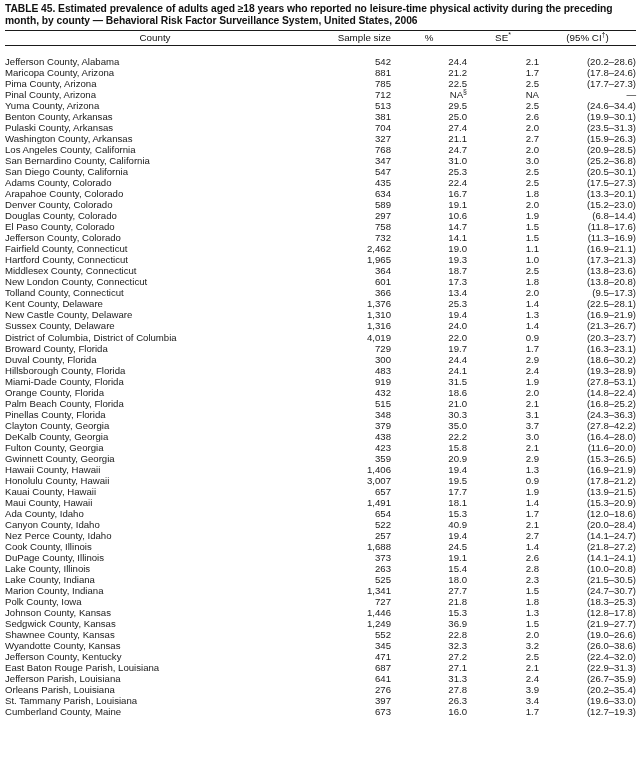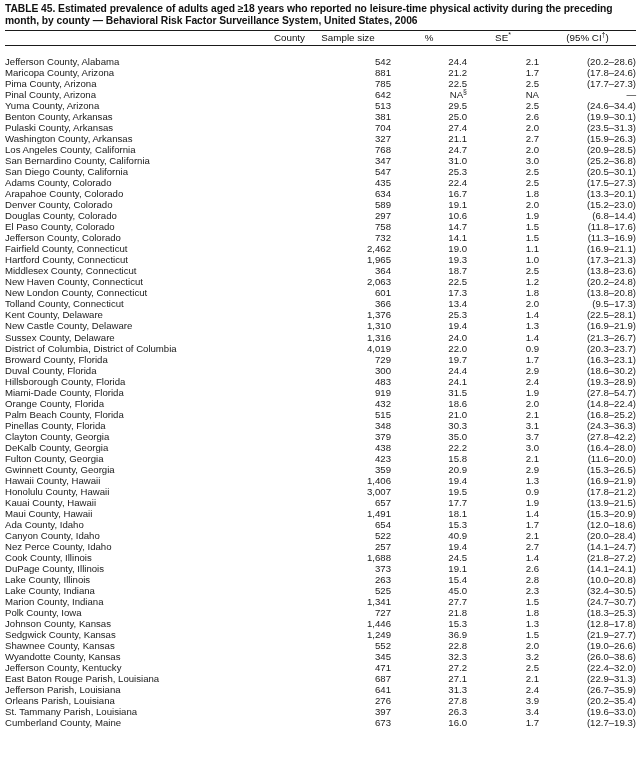--- a/index.html
+++ b/index.html
@@ -68,25 +68,25 @@
   col.c-pct    { width: 76px;  }
   col.c-se     { width: 72px;  }
   col.c-ci     { width: 97px;  }
 
   .col-county { text-align: left;  padding-left: 1px; }
   .col-n      { text-align: right; padding-right: 19px; }
   .col-pct    { text-align: right; padding-right: 26px; }
   .col-se     { text-align: right; padding-right: 35px; }
   .col-ci     { text-align: right; padding-right: 4px; }
 
-  thead .col-n   { text-align: center; padding-right: 0; }
+  thead .col-n   { text-align: right; padding-right: 0; }
   thead .col-pct { text-align: center; padding-right: 0; }
   thead .col-se  { text-align: center; padding-right: 0; }
   thead .col-ci  { text-align: center; padding-right: 0; }
-  thead .col-county { text-align: right; padding-left: 1px; }
+  thead .col-county { text-align: center; padding-left: 1px; }
 
   tbody tr { height: 11.02px; }
   tbody tr td { height: 11.02px; }
 
   .spacer-row td { height: 3px; line-height: 3px; font-size: 0; }
 
   sup {
     font-size: 7px;
     line-height: 0;
     vertical-align: super;
@@ -141,21 +141,21 @@
         </tr>
         <tr>
           <td class="col-county">Pima County, Arizona</td>
           <td class="col-n">785</td>
           <td class="col-pct">22.5</td>
           <td class="col-se">2.5</td>
           <td class="col-ci">(17.7–27.3)</td>
         </tr>
         <tr>
           <td class="col-county">Pinal County, Arizona</td>
-          <td class="col-n">642</td>
+          <td class="col-n">712</td>
           <td class="col-pct"><span>NA</span><sup>§</sup></td>
           <td class="col-se">NA</td>
           <td class="col-ci">—</td>
         </tr>
         <tr>
           <td class="col-county">Yuma County, Arizona</td>
           <td class="col-n">513</td>
           <td class="col-pct">29.5</td>
           <td class="col-se">2.5</td>
           <td class="col-ci">(24.6–34.4)</td>
@@ -259,27 +259,20 @@
           <td class="col-ci">(17.3–21.3)</td>
         </tr>
         <tr>
           <td class="col-county">Middlesex County, Connecticut</td>
           <td class="col-n">364</td>
           <td class="col-pct">18.7</td>
           <td class="col-se">2.5</td>
           <td class="col-ci">(13.8–23.6)</td>
         </tr>
         <tr>
-          <td class="col-county">New Haven County, Connecticut</td>
-          <td class="col-n">2,063</td>
-          <td class="col-pct">22.5</td>
-          <td class="col-se">1.2</td>
-          <td class="col-ci">(20.2–24.8)</td>
-        </tr>
-        <tr>
           <td class="col-county">New London County, Connecticut</td>
           <td class="col-n">601</td>
           <td class="col-pct">17.3</td>
           <td class="col-se">1.8</td>
           <td class="col-ci">(13.8–20.8)</td>
         </tr>
         <tr>
           <td class="col-county">Tolland County, Connecticut</td>
           <td class="col-n">366</td>
           <td class="col-pct">13.4</td>
@@ -333,21 +326,21 @@
           <td class="col-n">483</td>
           <td class="col-pct">24.1</td>
           <td class="col-se">2.4</td>
           <td class="col-ci">(19.3–28.9)</td>
         </tr>
         <tr>
           <td class="col-county">Miami-Dade County, Florida</td>
           <td class="col-n">919</td>
           <td class="col-pct">31.5</td>
           <td class="col-se">1.9</td>
-          <td class="col-ci">(27.8–54.7)</td>
+          <td class="col-ci">(27.8–53.1)</td>
         </tr>
         <tr>
           <td class="col-county">Orange County, Florida</td>
           <td class="col-n">432</td>
           <td class="col-pct">18.6</td>
           <td class="col-se">2.0</td>
           <td class="col-ci">(14.8–22.4)</td>
         </tr>
         <tr>
           <td class="col-county">Palm Beach County, Florida</td>
@@ -457,23 +450,23 @@
         <tr>
           <td class="col-county">Lake County, Illinois</td>
           <td class="col-n">263</td>
           <td class="col-pct">15.4</td>
           <td class="col-se">2.8</td>
           <td class="col-ci">(10.0–20.8)</td>
         </tr>
         <tr>
           <td class="col-county">Lake County, Indiana</td>
           <td class="col-n">525</td>
-          <td class="col-pct">45.0</td>
+          <td class="col-pct">18.0</td>
           <td class="col-se">2.3</td>
-          <td class="col-ci">(32.4–30.5)</td>
+          <td class="col-ci">(21.5–30.5)</td>
         </tr>
         <tr>
           <td class="col-county">Marion County, Indiana</td>
           <td class="col-n">1,341</td>
           <td class="col-pct">27.7</td>
           <td class="col-se">1.5</td>
           <td class="col-ci">(24.7–30.7)</td>
         </tr>
         <tr>
           <td class="col-county">Polk County, Iowa</td>

